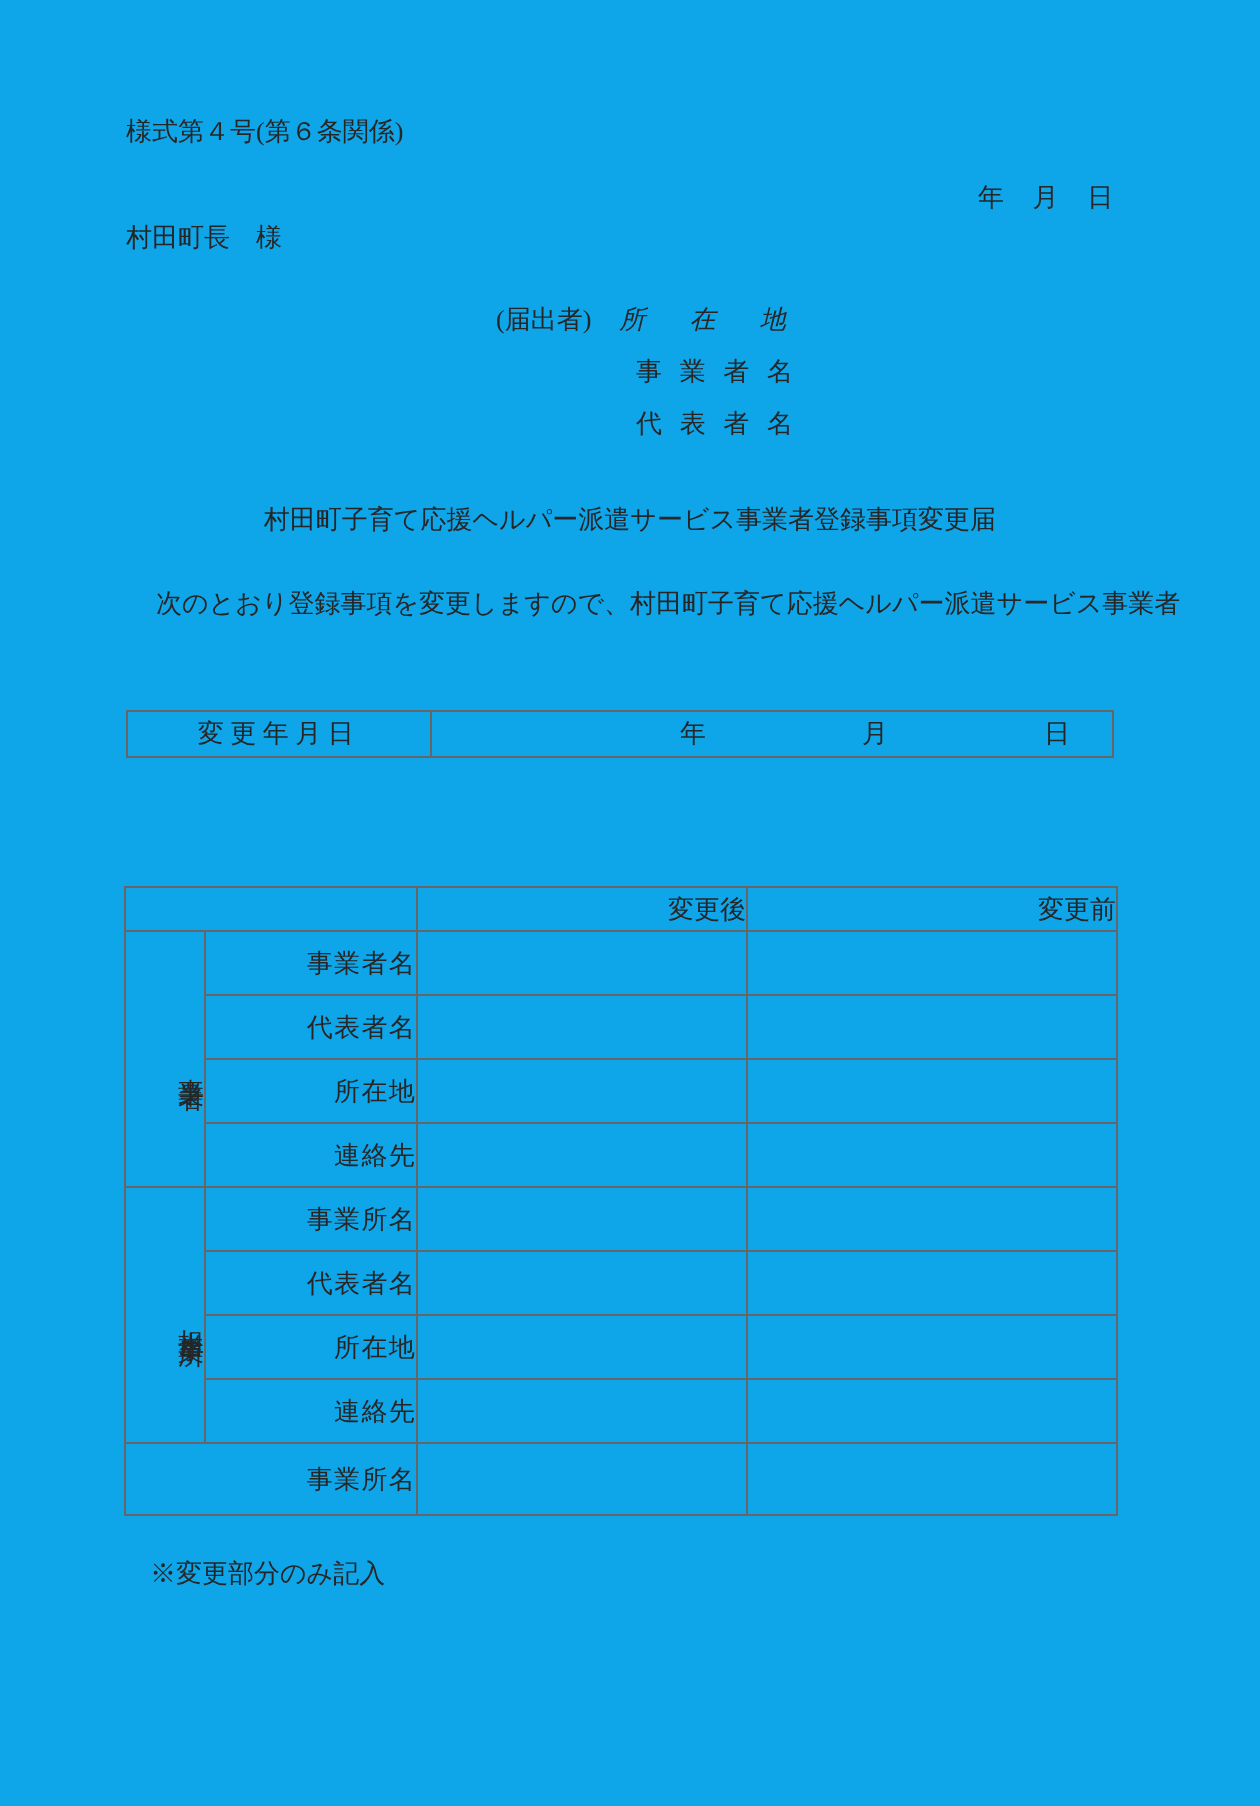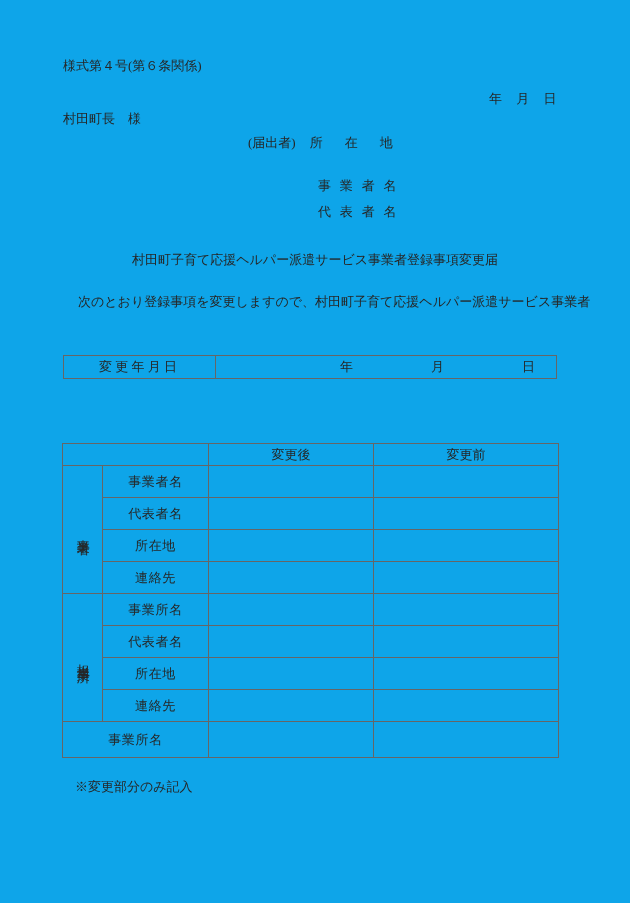--- a/index.html
+++ b/index.html
@@ -14,23 +14,23 @@
     font-size: 13px;
     color: #262626;
     overflow: hidden;
   }
   .abs { position: absolute; white-space: nowrap; }
 
   .form-number   { left: 63px;  top: 57px; }
   .date-line     { left: 489px; top: 90px; letter-spacing: 0.05em; }
   .addressee     { left: 63px;  top: 110px; text-align: right; }
 
-  .declarant-row { left: 248px; top: 134px; display: flex; align-items: flex-end; }
+  .declarant-row { left: 248px; top: 151px; display: flex; align-items: flex-end; }
   .declarant-label  { margin-right: 14px; }
-  .address-label    { letter-spacing: 0.35em; }
+  .address-label    { letter-spacing: 0.35em; font-style: italic; }
   .biz-name-label   { left: 318px; top: 177px; letter-spacing: 0.68em; }
   .rep-name-label   { left: 318px; top: 203px; letter-spacing: 0.68em; }
 
   .doc-title { left: 0; top: 251px; width: 630px; text-align: center; }
   .body-line1 { left: 78px; top: 293px; }
   .body-line2 { left: 63px; top: 384px; }
 
   
   .change-date-table {
     left: 63px; top: 355px;
@@ -60,21 +60,21 @@
     width: 496px;
     border-collapse: collapse;
     table-layout: fixed;
     font-size: 13px;
     color: #262626;
   }
   .main-table td, .main-table th {
     border: 1px solid #666;
     font-weight: normal;
     padding: 0;
-    text-align: center;
+    text-align: right;
     vertical-align: middle;
   }
   .row-header  { height: 22px; }
   .row-data    { height: 32px; }
   .row-footer  { height: 36px; }
   .group-cell  { text-align: center; vertical-align: middle; }
   .vtext {
     display: inline-block;
     writing-mode: vertical-rl;
     text-orientation: upright;

